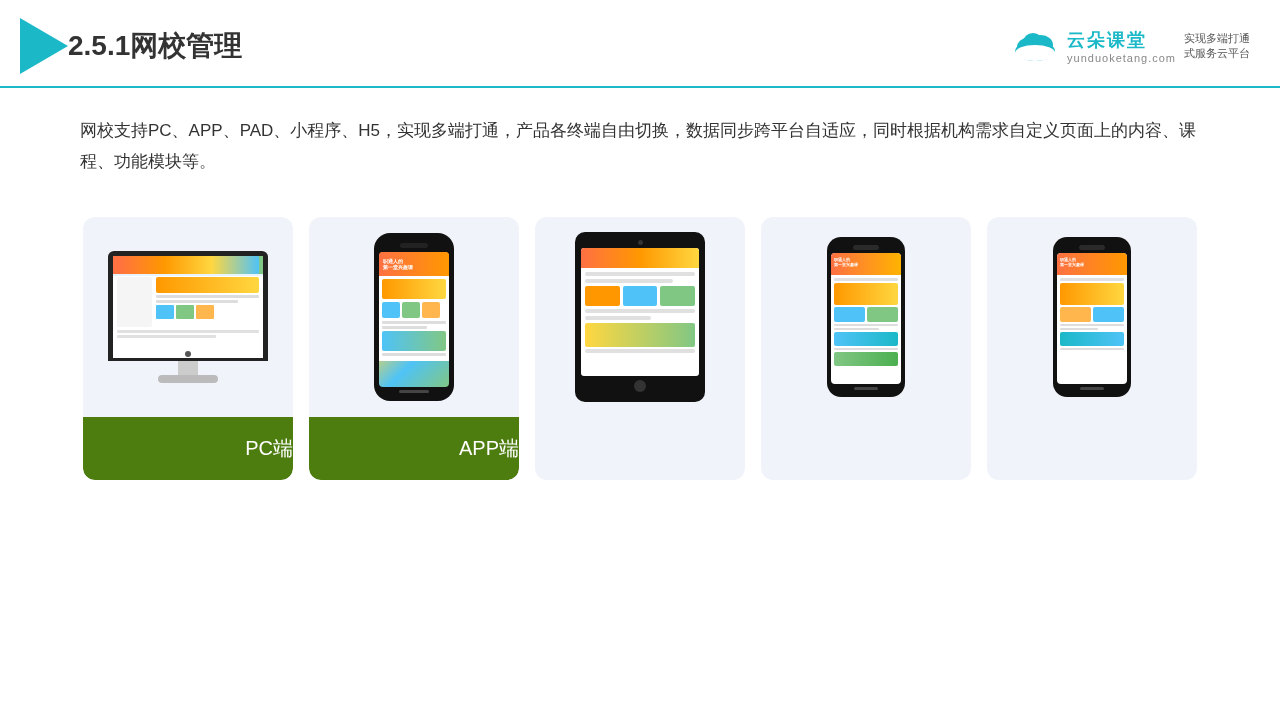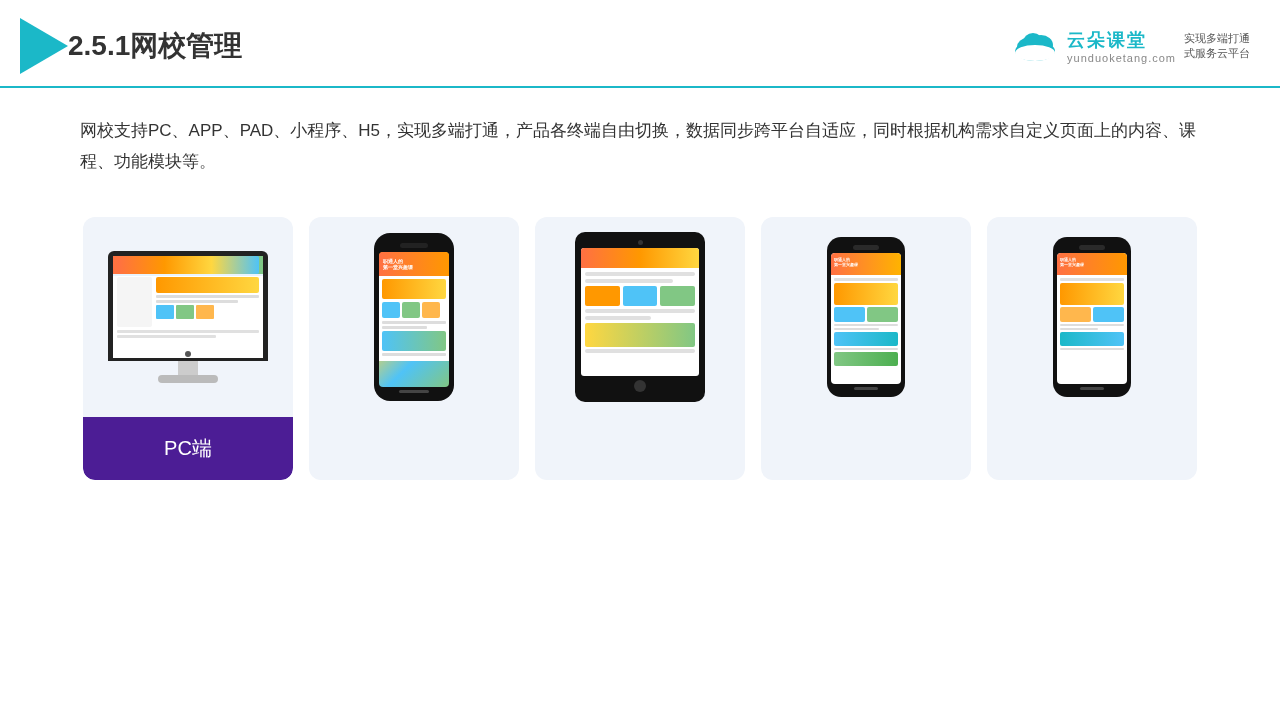--- a/index.html
+++ b/index.html
@@ -97,23 +97,23 @@
       height: 200px;
       display: flex;
       align-items: center;
       justify-content: center;
       padding: 16px 8px;
       position: relative;
     }
 
     .card-label {
       width: 100%;
-      background: #4c1d95;
+      background: #4d7c0f;
       color: white;
-      text-align: center;
+      text-align: right;
       font-size: 20px;
       font-weight: 500;
       padding: 18px 0;
       border-radius: 0 0 12px 12px;
     }
 
     
     
     .monitor {
       width: 170px;
@@ -453,20 +453,21 @@
             </div>
             <div style="height:3px;background:#ddd;border-radius:1px;margin-bottom:2px;"></div>
             <div style="height:3px;background:#ddd;border-radius:1px;margin-bottom:2px;width:70%;"></div>
             <div style="height:20px;background:linear-gradient(90deg,#4fc3f7,#81c784);border-radius:2px;margin-bottom:2px;"></div>
             <div style="height:3px;background:#ddd;border-radius:1px;margin-bottom:2px;"></div>
           </div>
         </div>
         <div class="phone-home-indicator"></div>
       </div>
     </div>
+    <div class="card-label">APP端</div>
   </div>
 
   <div class="card">
     <div class="card-image-area">
       <div class="tablet">
         <div class="tablet-camera"></div>
         <div class="tablet-screen">
           <div class="tablet-screen-top"></div>
           <div class="tablet-screen-body">
             <div class="tablet-screen-row"></div>

